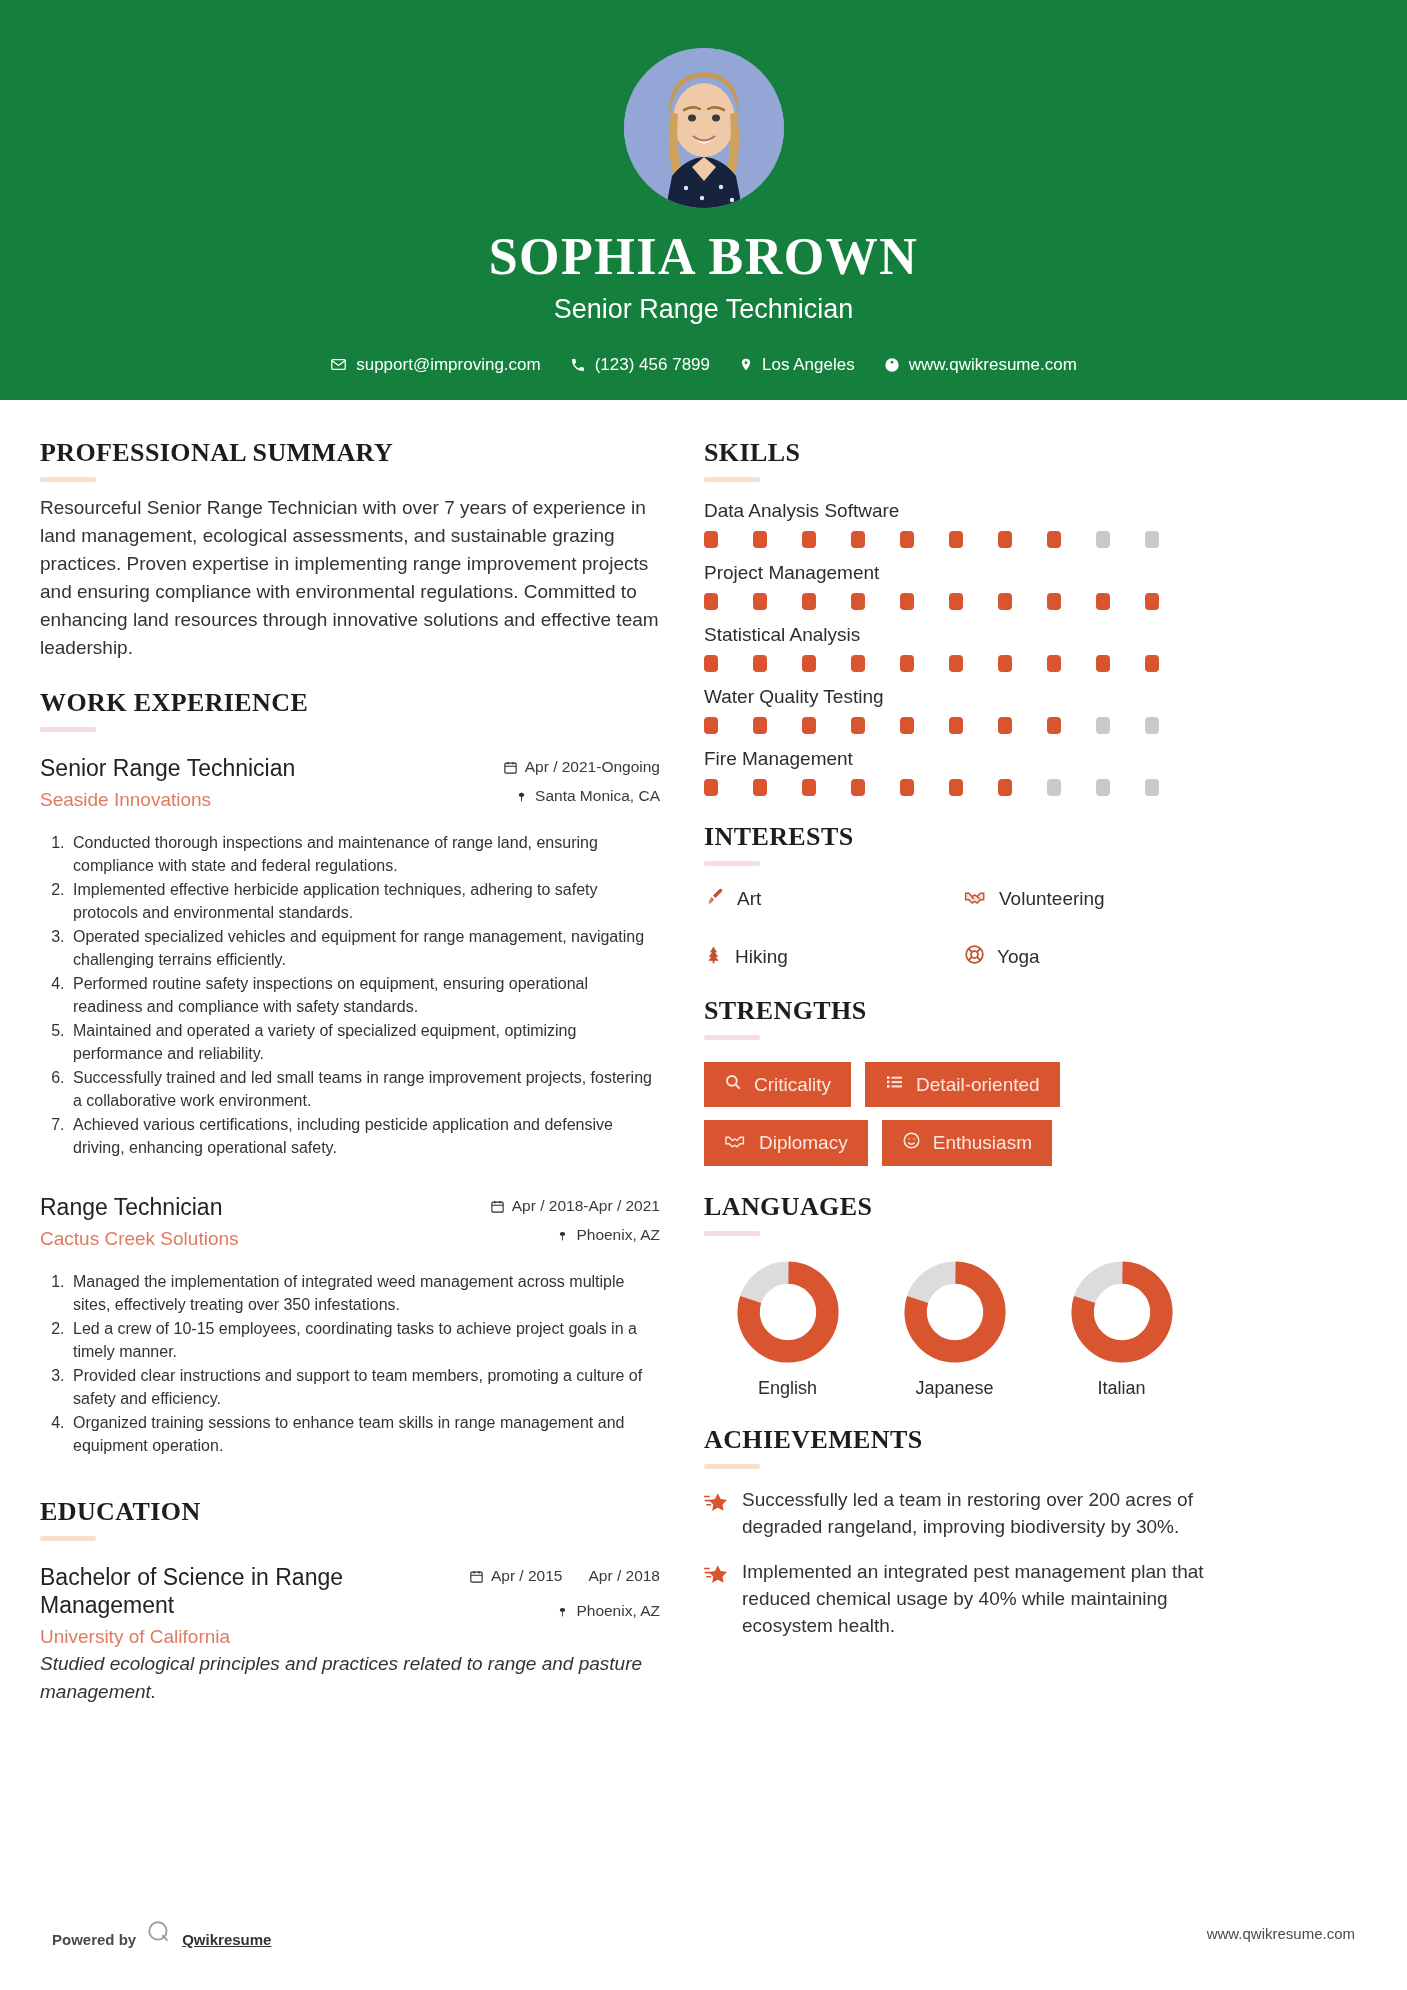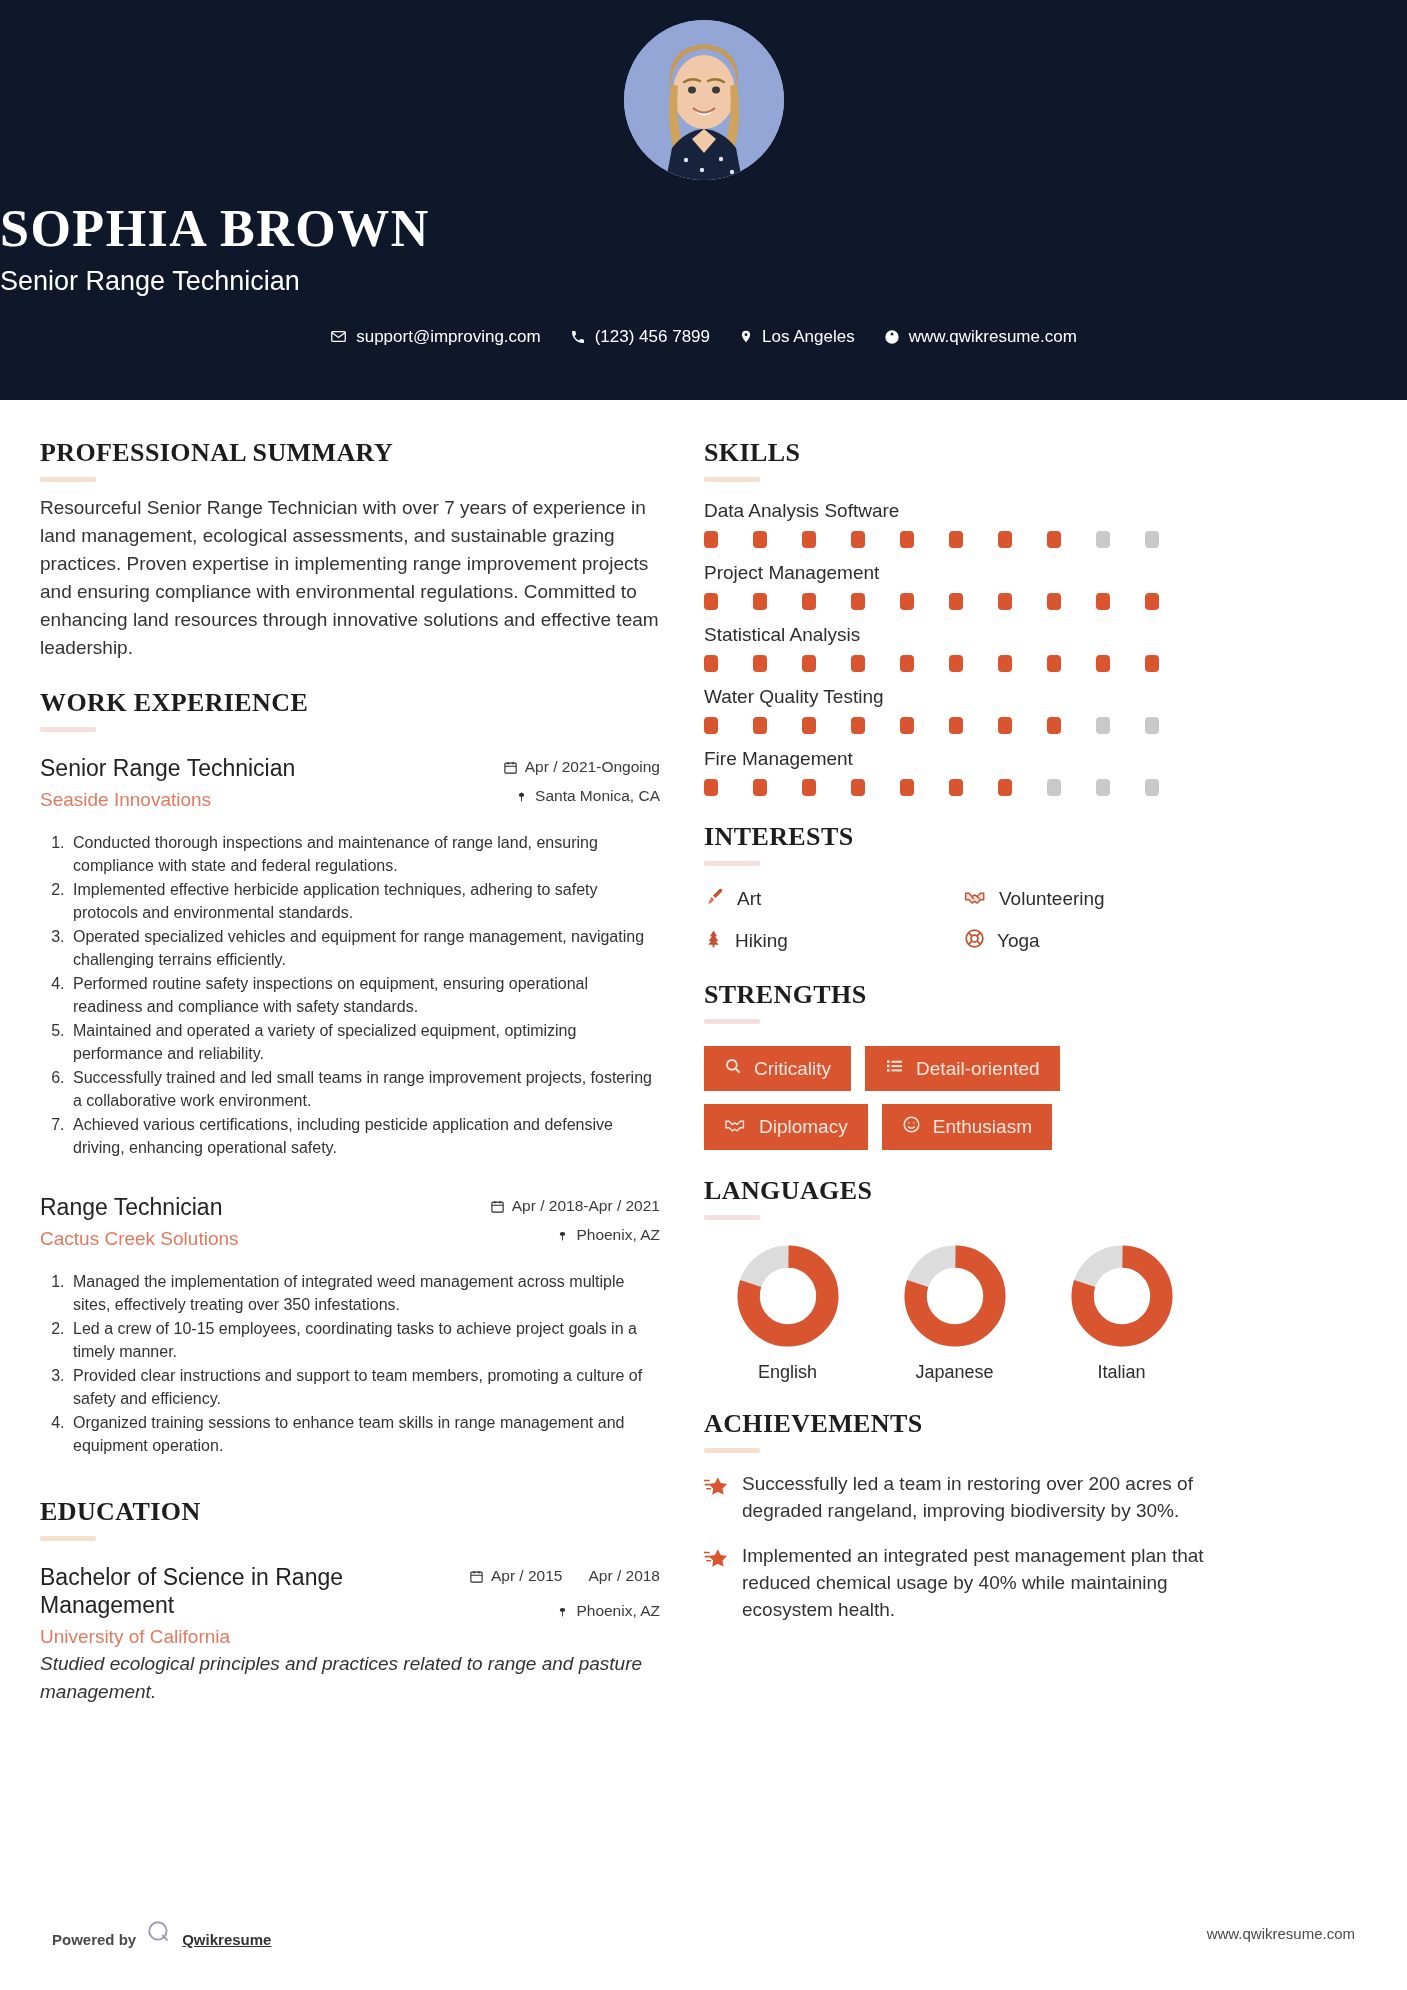--- a/index.html
+++ b/index.html
@@ -8,24 +8,24 @@
     width: 1407px;
     height: 1990px;
     font-family: "Liberation Sans", sans-serif;
     color: #2b2b2b;
     position: relative;
     overflow: hidden;
   }
 
   
   .header {
-    background: #0f172a;
+    background: #15803d;
     height: 400px;
-    padding-top: 20px;
-    text-align: left;
+    padding-top: 48px;
+    text-align: center;
     position: relative;
   }
   .avatar-wrap {
     width: 160px; height: 160px;
     margin: 0 auto;
     border-radius: 50%;
     overflow: hidden;
     background: #93a6d6;
     position: relative;
   }
@@ -158,21 +158,21 @@
     background: #c9c9c9;
     margin-right: 35px;
   }
   .dot:last-child { margin-right: 0; }
   .dot.on { background: #d8552f; }
 
   
   .interests-grid {
     display: grid;
     grid-template-columns: 1fr 1fr;
-    row-gap: 16px;
+    row-gap: 32px;
     margin-top: 20px;
   }
   .interest {
     display: flex; align-items: center; gap: 12px;
     font-size: 19px; color: #2d2d2d;
   }
   .interest svg { flex: none; }
 
   
   .strength-rows { margin-top: 22px; }

